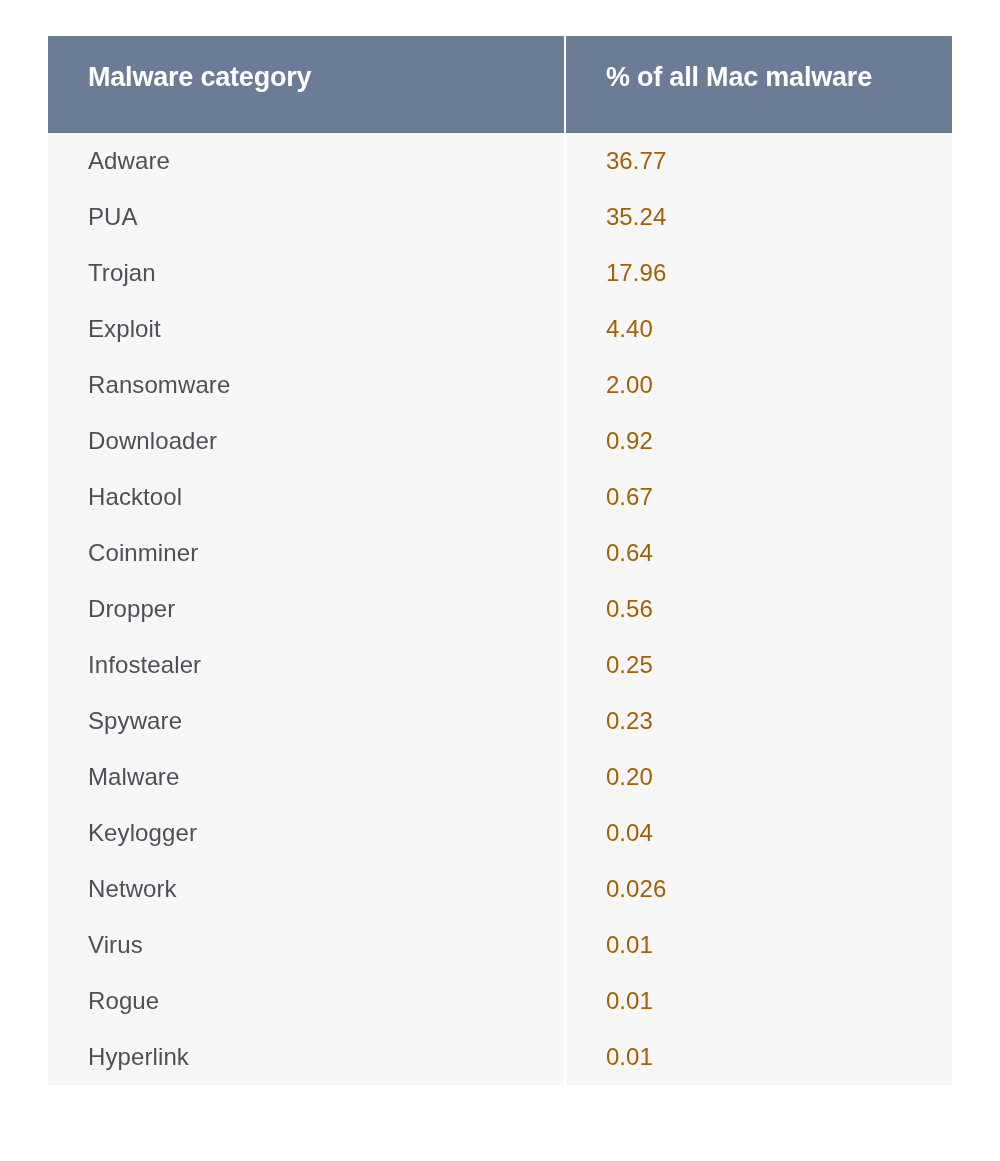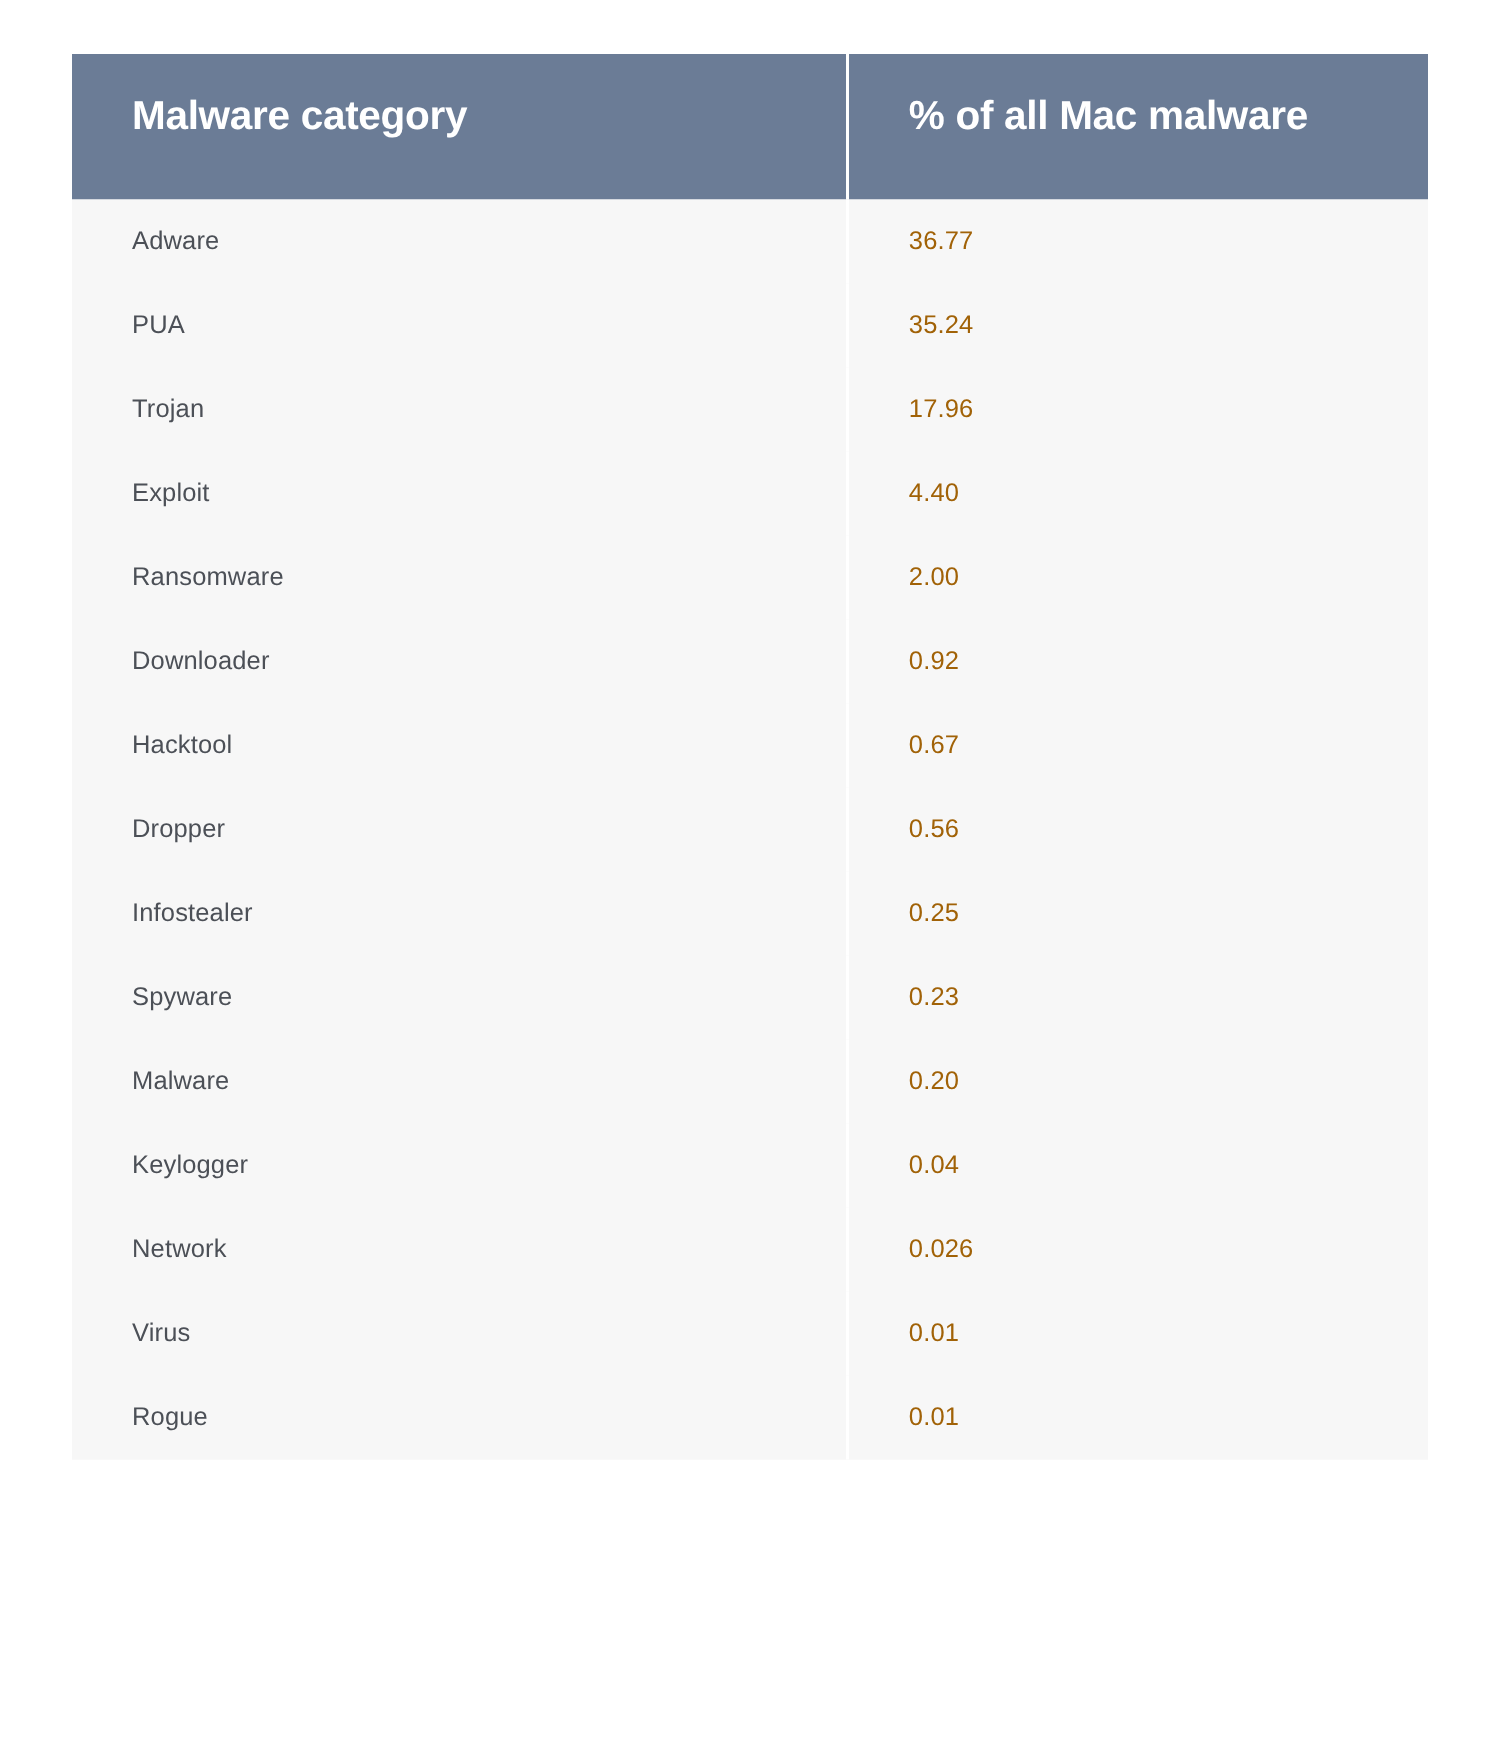--- a/index.html
+++ b/index.html
@@ -39,21 +39,21 @@
   }
 
   .table th.col-right {
     border-left: 2px solid #ffffff;
     padding-left: 40px;
   }
 
   .table td {
     background: #f7f7f7;
     color: #4c5057;
-    font-size: 17px;
+    font-size: 24px;
     padding: 0 0 0 40px;
     height: 56px;
     vertical-align: middle;
     letter-spacing: 0.1px;
   }
 
   .table td.col-right {
     border-left: 2px solid #ffffff;
     padding-left: 40px;
     color: #a16207;
@@ -100,20 +100,24 @@
       </tr>
       <tr>
         <td>Downloader</td>
         <td class="col-right">0.92</td>
       </tr>
       <tr>
         <td>Hacktool</td>
         <td class="col-right">0.67</td>
       </tr>
       <tr>
+        <td>Coinminer</td>
+        <td class="col-right">0.64</td>
+      </tr>
+      <tr>
         <td>Dropper</td>
         <td class="col-right">0.56</td>
       </tr>
       <tr>
         <td>Infostealer</td>
         <td class="col-right">0.25</td>
       </tr>
       <tr>
         <td>Spyware</td>
         <td class="col-right">0.23</td>
@@ -131,15 +135,19 @@
         <td class="col-right">0.026</td>
       </tr>
       <tr>
         <td>Virus</td>
         <td class="col-right">0.01</td>
       </tr>
       <tr>
         <td>Rogue</td>
         <td class="col-right">0.01</td>
       </tr>
+      <tr>
+        <td>Hyperlink</td>
+        <td class="col-right">0.01</td>
+      </tr>
     </tbody>
   </table>
 </div>
 
 </body></html>

